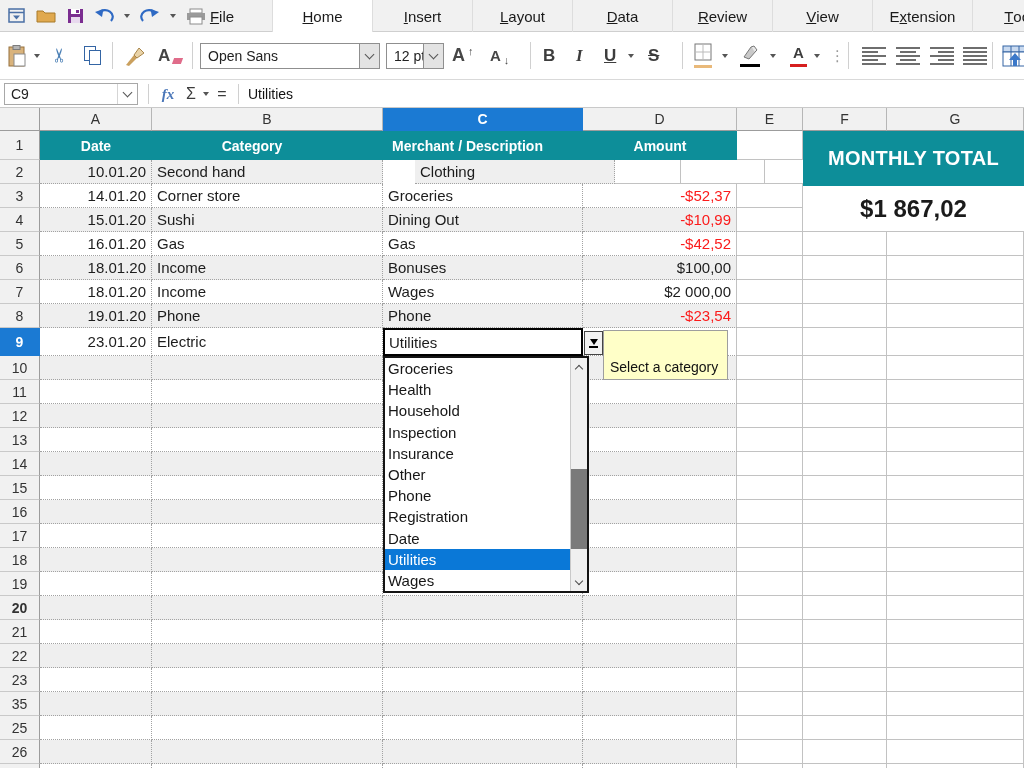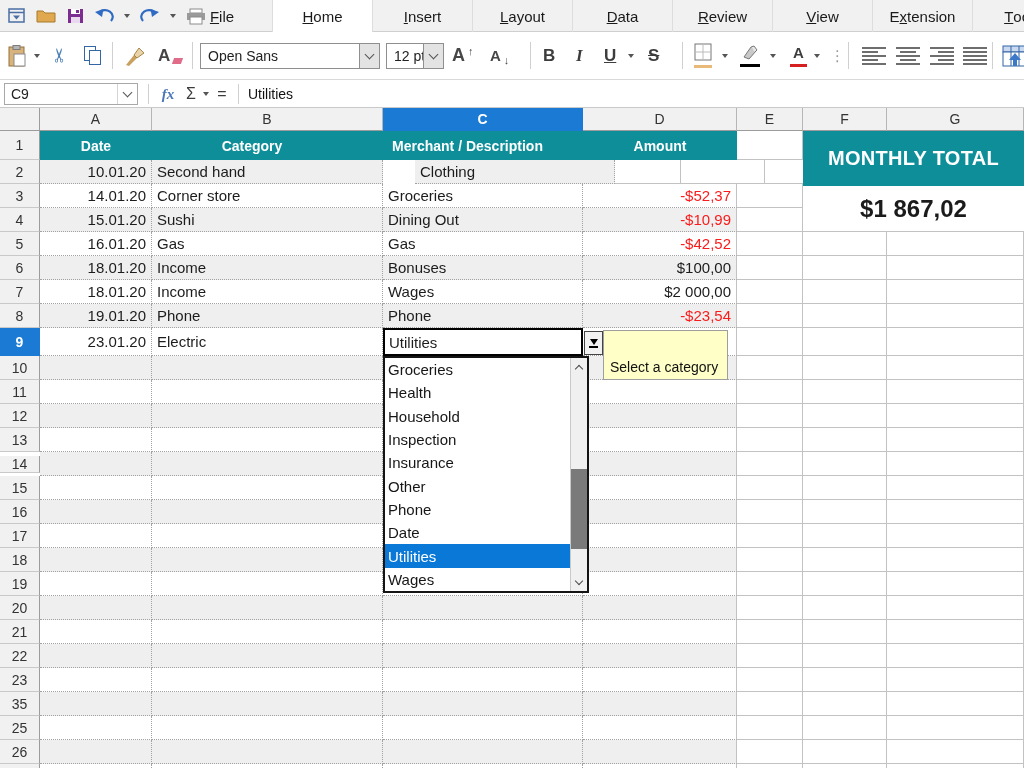--- a/index.html
+++ b/index.html
@@ -510,21 +510,21 @@
         <div class="row" style="height: 24px;">
           <div class="rowh">13</div>
           <div class="c dot" style="width: 112px;"></div>
           <div class="c dot" style="width: 231px;"></div>
           <div class="c dot" style="width: 200px;"></div>
           <div class="c dot lastd" style="width: 154px;"></div>
           <div class="c eg" style="width: 66px;"></div>
           <div class="c eg" style="width: 84px;"></div>
           <div class="c eg" style="width: 137px;"></div>
         </div>
-        <div class="row" style="height: 24px; align-items: center;">
+        <div class="row" style="height: 24px;">
           <div class="rowh">14</div>
           <div class="c dot band" style="width: 112px;"></div>
           <div class="c dot band" style="width: 231px;"></div>
           <div class="c dot band" style="width: 200px;"></div>
           <div class="c dot band lastd" style="width: 154px;"></div>
           <div class="c eg" style="width: 66px;"></div>
           <div class="c eg" style="width: 84px;"></div>
           <div class="c eg" style="width: 137px;"></div>
         </div>
         <div class="row" style="height: 24px;">
@@ -570,21 +570,21 @@
         <div class="row" style="height: 24px;">
           <div class="rowh">19</div>
           <div class="c dot" style="width: 112px;"></div>
           <div class="c dot" style="width: 231px;"></div>
           <div class="c dot" style="width: 200px;"></div>
           <div class="c dot lastd" style="width: 154px;"></div>
           <div class="c eg" style="width: 66px;"></div>
           <div class="c eg" style="width: 84px;"></div>
           <div class="c eg" style="width: 137px;"></div>
         </div>
-        <div class="row" style="height: 24px;">
+        <div class="row" style="height: 24px; font-weight: bold;">
           <div class="rowh">20</div>
           <div class="c dot band" style="width: 112px;"></div>
           <div class="c dot band" style="width: 231px;"></div>
           <div class="c dot band" style="width: 200px;"></div>
           <div class="c dot band lastd" style="width: 154px;"></div>
           <div class="c eg" style="width: 66px;"></div>
           <div class="c eg" style="width: 84px;"></div>
           <div class="c eg" style="width: 137px;"></div>
         </div>
         <div class="row" style="height: 24px;">
@@ -676,20 +676,21 @@
     </div>
     <div class="list">
       <div class="items">
           <div class="opt">Groceries</div>
           <div class="opt">Health</div>
           <div class="opt">Household</div>
           <div class="opt">Inspection</div>
           <div class="opt">Insurance</div>
           <div class="opt">Other</div>
           <div class="opt">Phone</div>
+          <div class="opt">Registration</div>
           <div class="opt">Date</div>
           <div class="opt osel">Utilities</div>
           <div class="opt">Wages</div>
         </div>
       <div class="sbar">
         <div class="sbtn top">
             <span class="cv up"></span>
           </div>
         <div class="sthumb"></div>
         <div class="sbtn bot">

